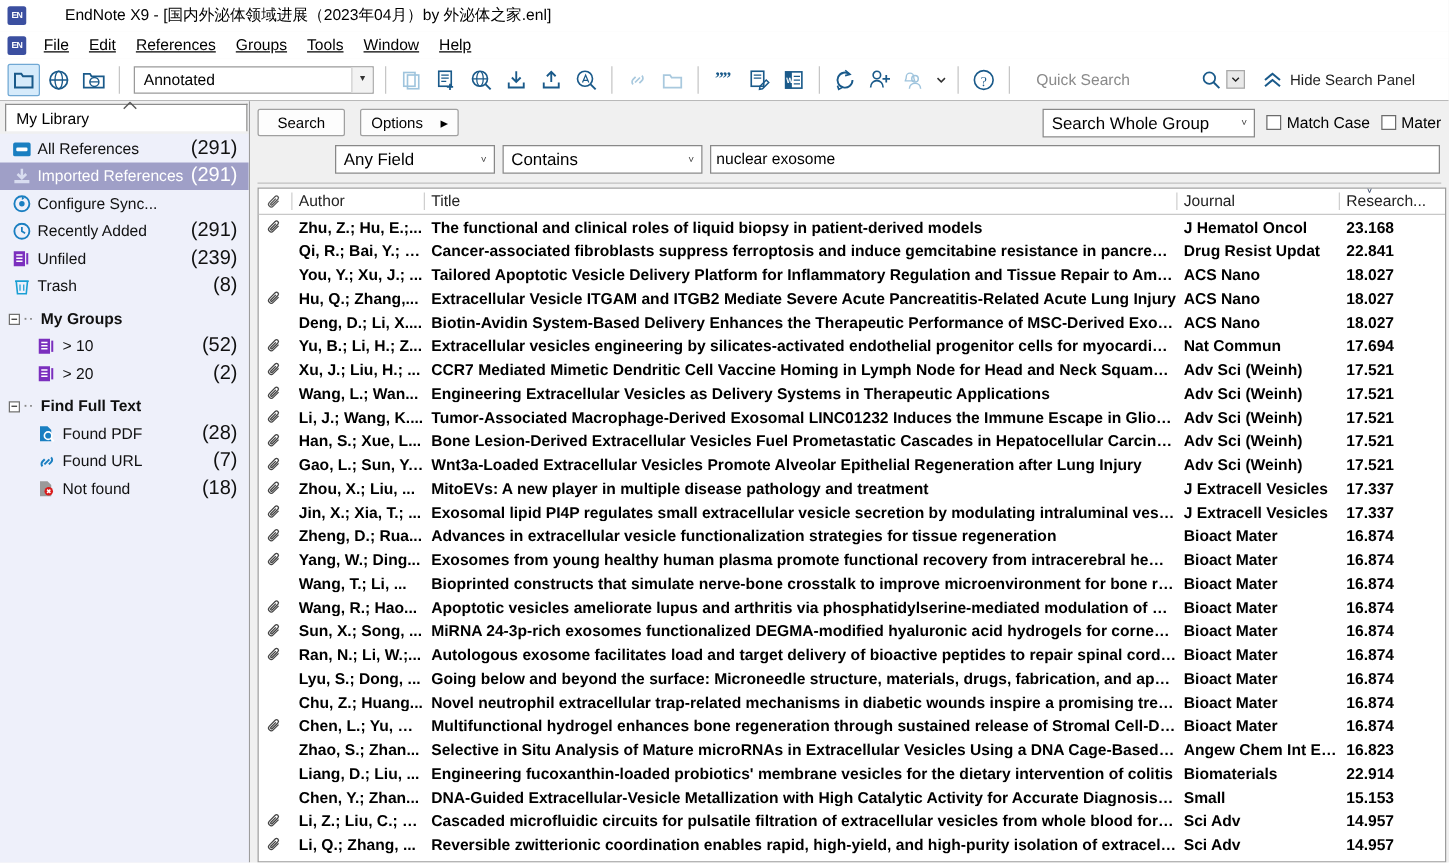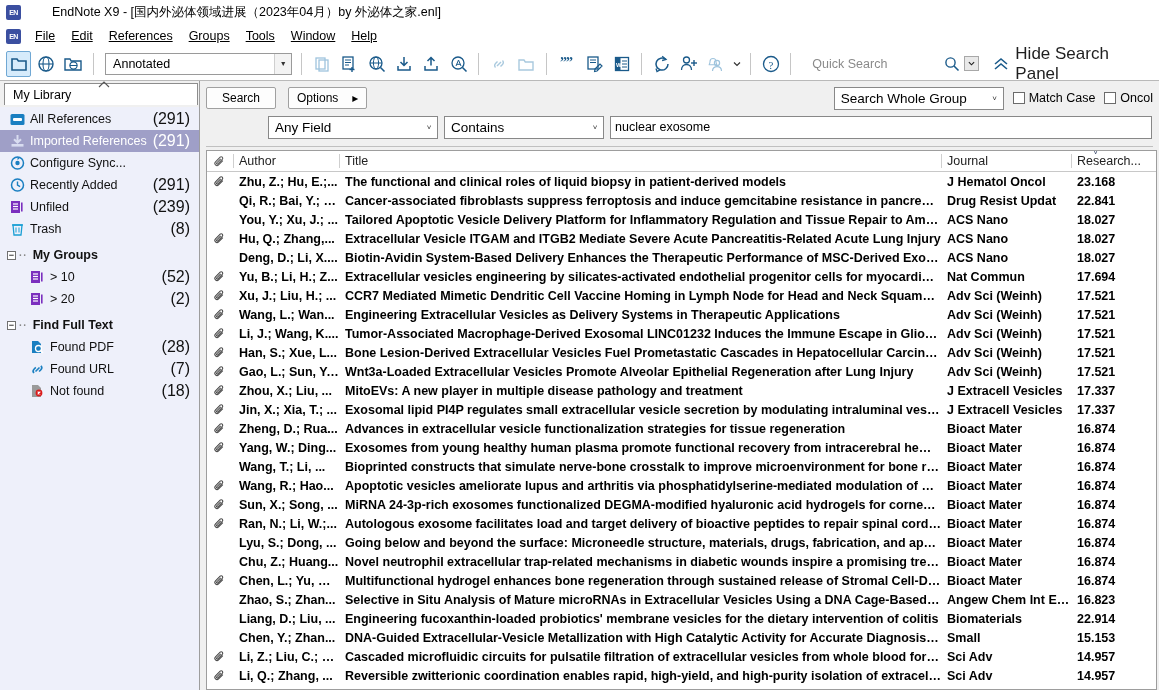--- a/index.html
+++ b/index.html
@@ -60,21 +60,21 @@
     display:flex; align-items:center; justify-content:center; font-size:7px; color:#333;
   }
   .quick-search {
     margin-left: 14px; display:flex; align-items:center; gap: 4px; flex:0 0 auto;
   }
   .qs-text { color: #8a8a8a; font-size: 12.5px; width: 128px; }
   .qs-dd {
     width: 15px; height: 15px; background:#e9e9e9; border: 1px solid #a8a8a8;
     display:flex; align-items:center; justify-content:center; font-size:6px;
   }
-  .hide-panel { display:flex; align-items:center; gap:6px; margin-left: 12px; font-size:17px; color:#1f1f1f; }
+  .hide-panel { display:flex; align-items:center; gap:6px; margin-left: 12px; font-size:12px; color:#1f1f1f; }
 
   
   .body { flex: 1; display: flex; min-height: 0; background:#f0f0f0; }
 
   
   .sidebar {
     width: 200px; flex: 0 0 200px; background: #eef0fa;
     display: flex; flex-direction: column; border-right: 1px solid #9d9d9d;
   }
   .lib-tab-wrap { position: relative; height: 26px; background:#f0f0f0; padding: 2px 4px 0 4px; }
@@ -122,21 +122,21 @@
   .sel-combo {
     width: 170px; height: 23px; border: 1px solid #888; background:#fff;
     display:flex; align-items:center; font-size: 13.5px; padding-left: 6px; position:relative;
   }
   .sel-combo .arw { margin-left:auto; width: 16px; text-align:center; font-size: 8px; color:#333; }
   .chk { display:flex; align-items:center; gap: 4px; font-size: 12.5px; }
   .chkbox { width: 12px; height: 12px; border:1px solid #6b6b6b; background:#fff; }
 
   .sp-row2 { display:flex; align-items:center; height: 30px; padding-top: 4px; }
   .field-combo {
-    width: 170px; height: 23px; border: 1px solid #888; background:#fff;
+    width: 128px; height: 23px; border: 1px solid #888; background:#fff;
     display:flex; align-items:center; font-size: 13.5px; padding-left: 6px; margin-left: 62px;
   }
   .field-combo.op { width: 160px; margin-left: 6px; }
   .field-combo .arw { margin-left:auto; width: 16px; text-align:center; font-size: 8px; color:#333; }
   .term-input {
     flex: 1; height: 23px; border: 1px solid #888; background:#fff; margin-left: 6px; margin-right: 1px;
     display:flex; align-items:center; font-size: 12.5px; padding-left: 4px;
   }
   .sp-divider { height: 1px; background: #c0c0c0; margin-top: 6px; }
 
@@ -555,21 +555,21 @@
             <div class="sel-combo">
               <span>Search Whole Group</span>
               <span class="arw">˅</span>
             </div>
             <div class="chk">
               <span class="chkbox"></span>
               <span>Match Case</span>
             </div>
             <div class="chk">
               <span class="chkbox"></span>
-              <span>Oncol</span>
+              <span>Mater</span>
             </div>
           </div>
         </div>
 
         <div class="sp-row2">
           <div class="field-combo">
             <span>Any Field</span>
             <span class="arw">˅</span>
           </div>
           <div class="field-combo op">

